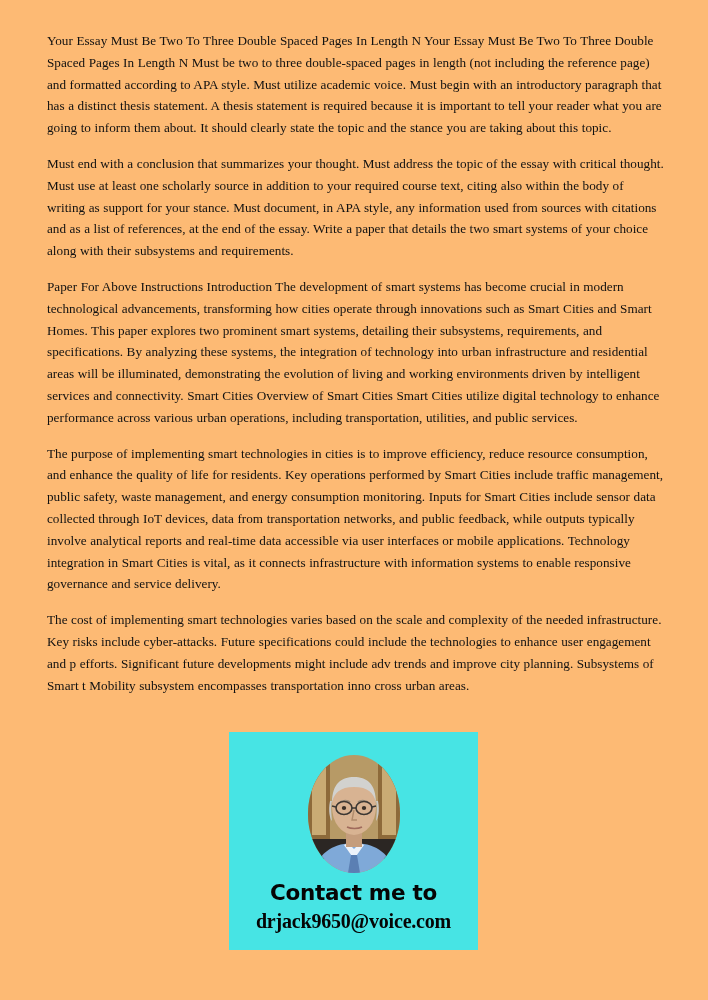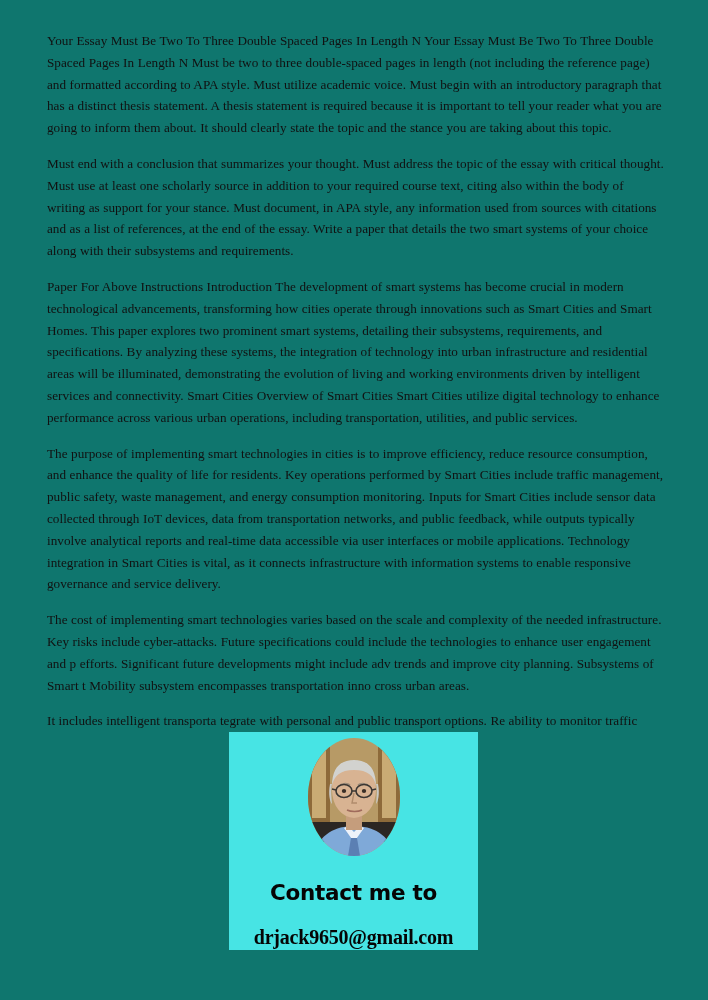--- a/index.html
+++ b/index.html
@@ -15,21 +15,21 @@
     font-family: "Liberation Serif", "DejaVu Serif", serif;
     color: #0a0a0a;
   }
 
   #document-page {
     position: absolute;
     left: 0;
     top: 0;
     width: 708px;
     height: 1000px;
-    background: #0f766e;
+    background: #fdba74;
   }
 
   #document-body {
     position: absolute;
     left: 47px;
     top: 30px;
     width: 618px;
   }
 
   .doc-paragraph {
@@ -52,21 +52,21 @@
   #contact-overlay {
     position: absolute;
     left: 229px;
     top: 732px;
     width: 249px;
     height: 218px;
     background: #47e4e4;
     display: flex;
     flex-direction: column;
     align-items: center;
-    justify-content: space-between;
+    justify-content: center;
     overflow: hidden;
     z-index: 20;
   }
 
   #contact-avatar {
     width: 92px;
     height: 118px;
     margin-top: 6px;
     border-radius: 50% / 50%;
     overflow: hidden;
@@ -110,21 +110,20 @@
 <body>
 
 <div id="document-page">
 
   <div id="document-body">
     <p class="doc-paragraph">Your Essay Must Be Two To Three Double Spaced Pages In Length N Your Essay Must Be Two To Three Double Spaced Pages In Length N Must be two to three double-spaced pages in length (not including the reference page) and formatted according to APA style. Must utilize academic voice. Must begin with an introductory paragraph that has a distinct thesis statement. A thesis statement is required because it is important to tell your reader what you are going to inform them about. It should clearly state the topic and the stance you are taking about this topic.</p>
     <p class="doc-paragraph">Must end with a conclusion that summarizes your thought. Must address the topic of the essay with critical thought. Must use at least one scholarly source in addition to your required course text, citing also within the body of writing as support for your stance. Must document, in APA style, any information used from sources with citations and as a list of references, at the end of the essay. Write a paper that details the two smart systems of your choice along with their subsystems and requirements.</p>
     <p class="doc-paragraph">Paper For Above Instructions Introduction The development of smart systems has become crucial in modern technological advancements, transforming how cities operate through innovations such as Smart Cities and Smart Homes. This paper explores two prominent smart systems, detailing their subsystems, requirements, and specifications. By analyzing these systems, the integration of technology into urban infrastructure and residential areas will be illuminated, demonstrating the evolution of living and working environments driven by intelligent services and connectivity. Smart Cities Overview of Smart Cities Smart Cities utilize digital technology to enhance performance across various urban operations, including transportation, utilities, and public services.</p>
     <p class="doc-paragraph">The purpose of implementing smart technologies in cities is to improve efficiency, reduce resource consumption, and enhance the quality of life for residents. Key operations performed by Smart Cities include traffic management, public safety, waste management, and energy consumption monitoring. Inputs for Smart Cities include sensor data collected through IoT devices, data from transportation networks, and public feedback, while outputs typically involve analytical reports and real-time data accessible via user interfaces or mobile applications. Technology integration in Smart Cities is vital, as it connects infrastructure with information systems to enable responsive governance and service delivery.</p>
     <p class="doc-paragraph">The cost of implementing smart technologies varies based on the scale and complexity of the needed infrastructure. Key risks include                                              cyber-attacks. Future specifications could include the                                              technologies to enhance user engagement and p                                              efforts. Significant future developments might include adv                                              trends and improve city planning. Subsystems of Smart                                              t Mobility subsystem encompasses transportation inno                                              cross urban areas.</p>
-    <p class="doc-paragraph">It includes intelligent transporta                                              tegrate with personal and public transport options. Re                                              ability to monitor traffic</p>
   </div>
 
   <div id="contact-overlay">
 
     <div id="contact-avatar">
       <svg viewBox="0 0 92 118" preserveAspectRatio="xMidYMid slice">
         <rect x="0" y="0" width="92" height="118" fill="#b79a66"></rect>
         <rect x="0" y="0" width="22" height="86" fill="#8d6a3a"></rect>
         <rect x="4" y="6" width="14" height="74" fill="#c9ab74"></rect>
         <rect x="70" y="0" width="22" height="86" fill="#8d6a3a"></rect>
@@ -155,17 +154,17 @@
         <ellipse cx="36" cy="53" rx="2.2" ry="1.9" fill="#3a2f27"></ellipse>
         <ellipse cx="56" cy="53" rx="2.2" ry="1.9" fill="#3a2f27"></ellipse>
 
         <path d="M 46 55 L 44 65 L 49 65" stroke="#b08c6c" stroke-width="1.4" fill="none"></path>
 
         <path d="M 39 72 C 43 74 50 74 54 72" stroke="#a06b5c" stroke-width="1.6" fill="none"></path>
       </svg>
     </div>
 
     <div class="overlay-headline" id="overlay-headline-line1">Contact me to</div>
-    <div id="overlay-email">drjack9650@gmail.com</div>
+    <div id="overlay-email">drjack9650@voice.com</div>
 
   </div>
 
 </div>
 
 </body></html>

